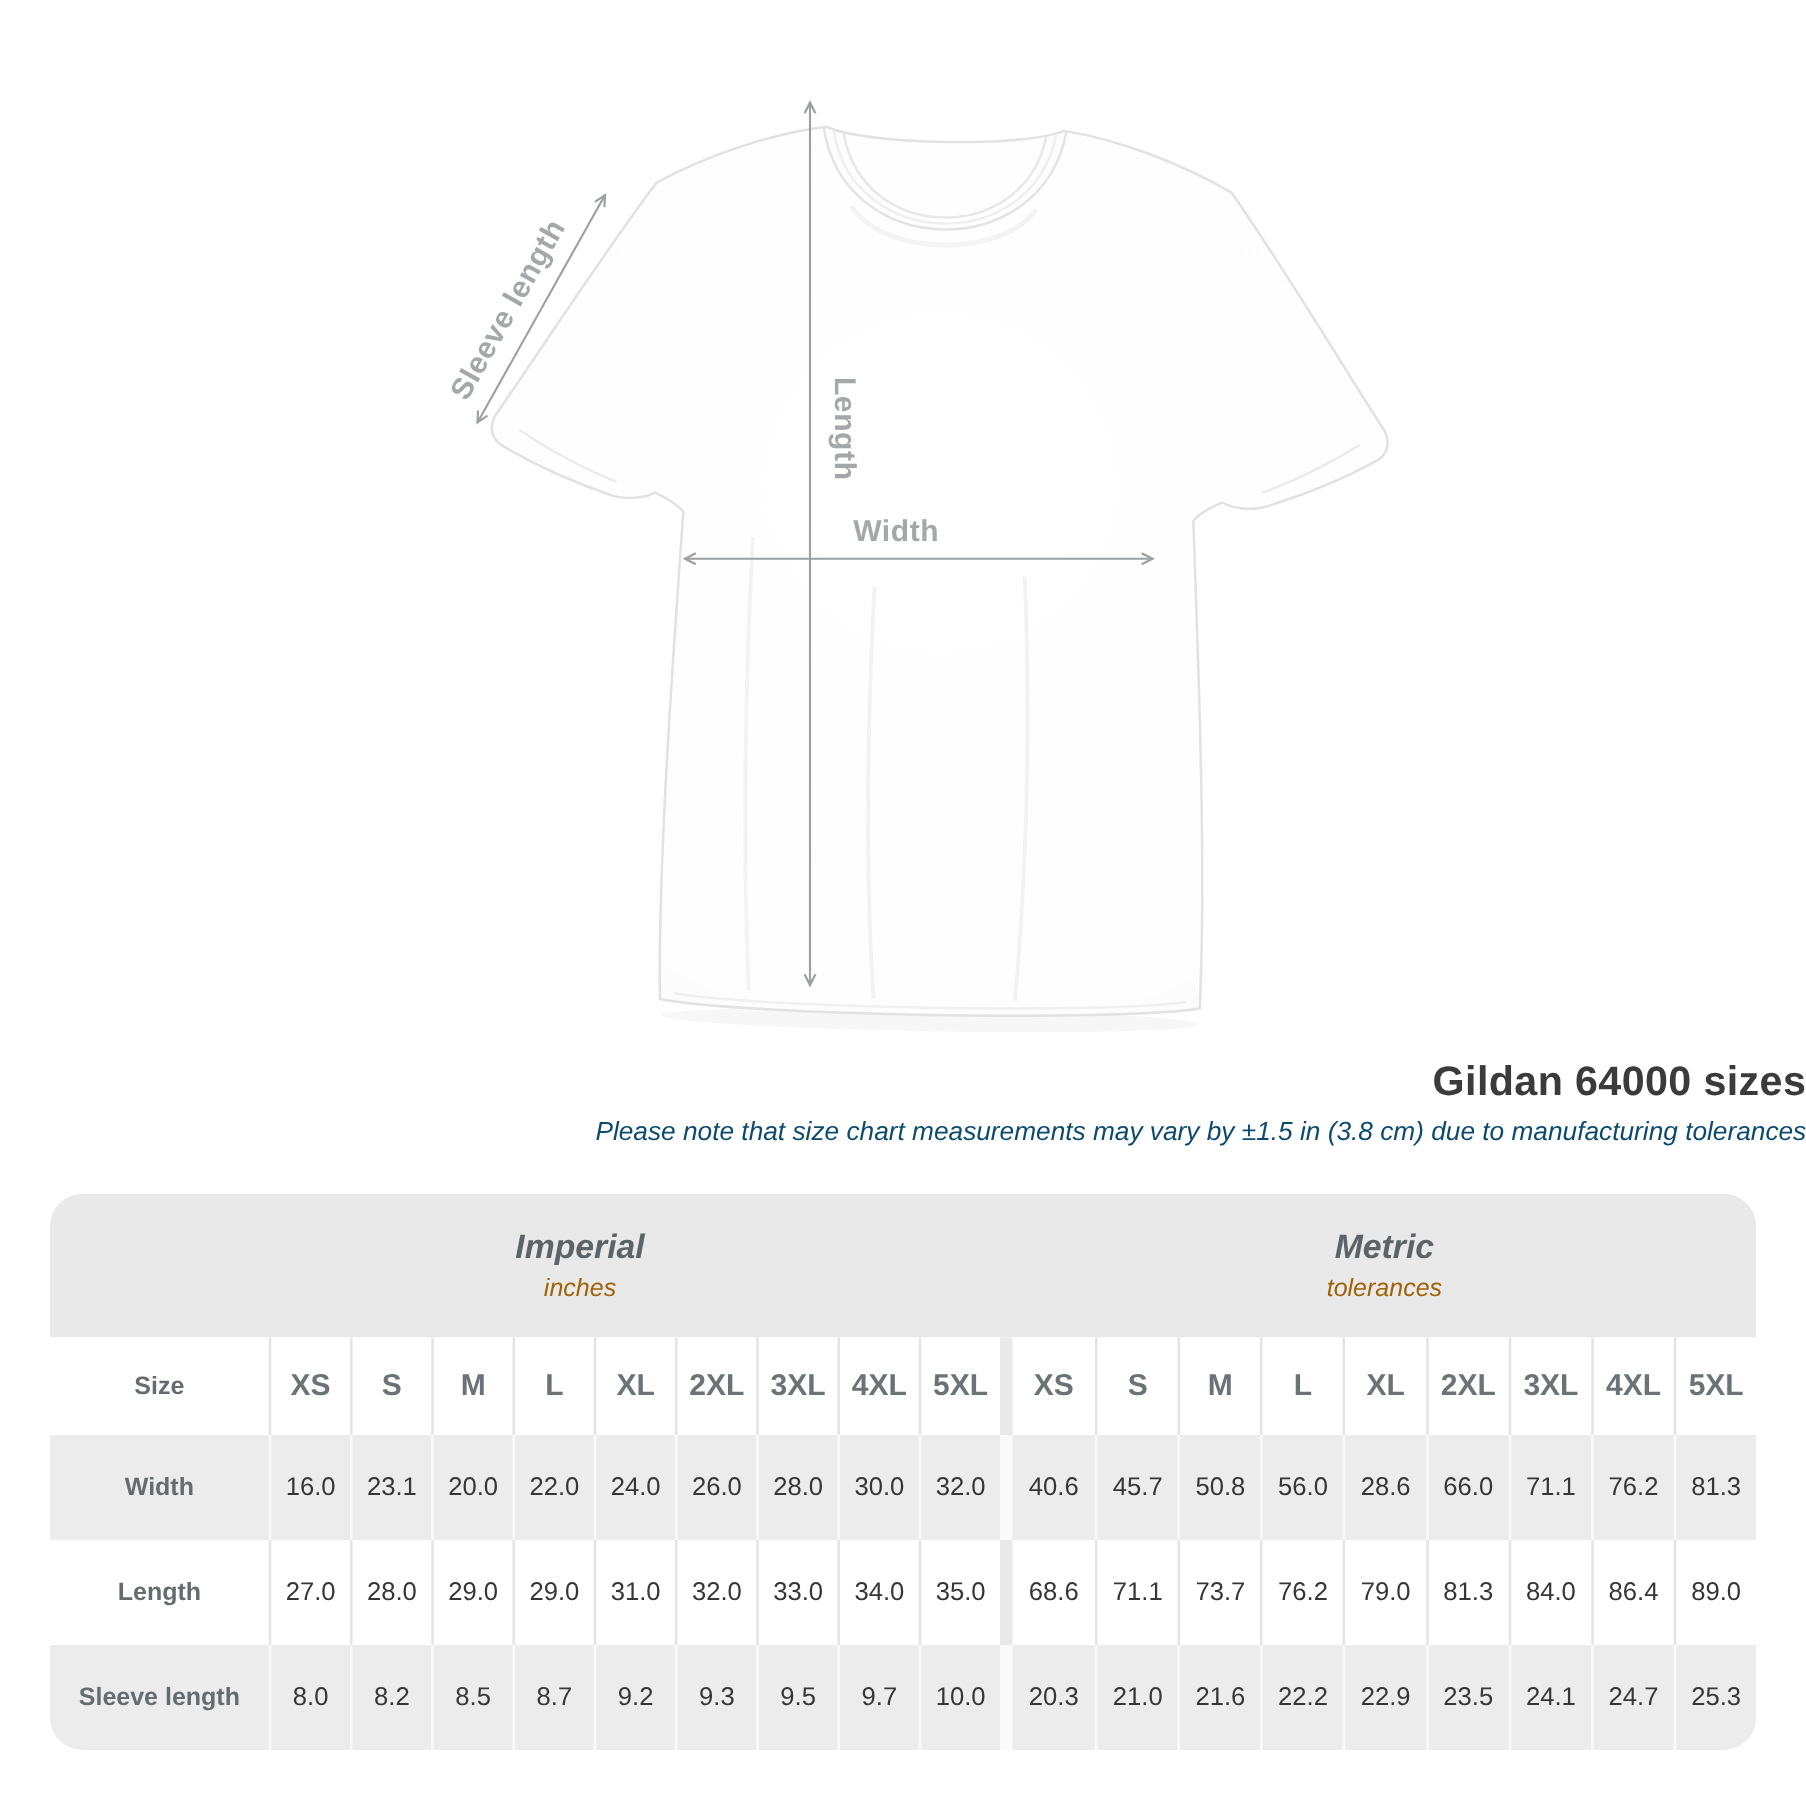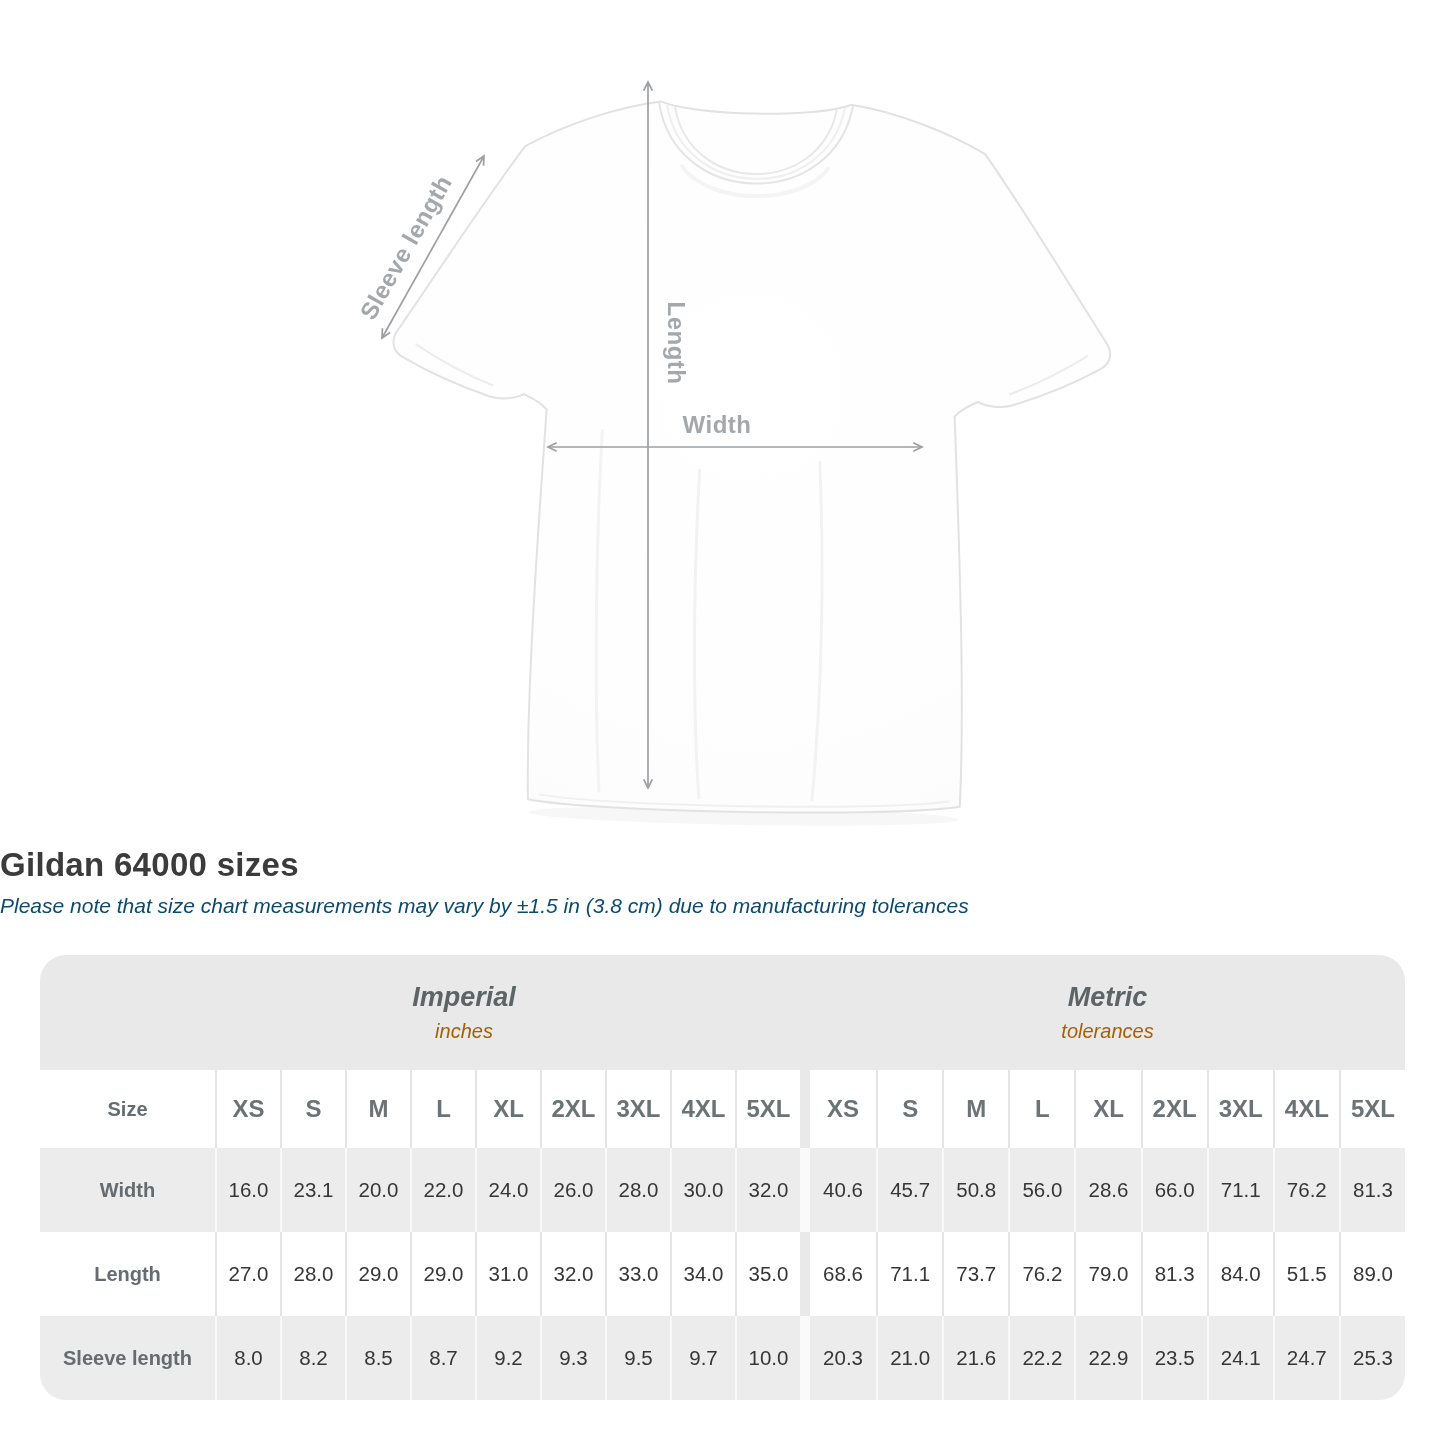--- a/index.html
+++ b/index.html
@@ -5,21 +5,21 @@
   html,body{margin:0;padding:0;background:#ffffff;}
   #page{position:relative;width:1445px;height:1445px;background:#ffffff;overflow:hidden;
         font-family:"Liberation Sans",sans-serif;}
 
   
   #figure{position:absolute;left:0;top:0;}
   #figure text{font-family:"Liberation Sans",sans-serif;font-weight:bold;font-size:24px;
                fill:#a4a8ab;text-anchor:middle;letter-spacing:.5px;}
 
   
-  .title-wrap{position:absolute;left:0;top:846px;width:1445px;text-align:left;}
+  .title-wrap{position:absolute;left:0;top:846px;width:1445px;text-align:right;}
   .title-wrap h1{margin:0;font-size:33px;font-weight:bold;color:#3b3b3b;letter-spacing:.3px;}
   .title-wrap p{margin:10px 0 0 0;font-style:italic;font-size:21px;color:#0c4a6e;}
 
   
   .table{position:absolute;left:40px;top:955px;width:1365px;height:445px;
          border-radius:26px;overflow:hidden;}
   .thead{display:flex;height:115px;background:#e9e9e9;}
   .group{display:flex;flex-direction:column;align-items:center;justify-content:center;
          gap:7px;box-sizing:border-box;}
   .g-imp{width:770px;padding-left:78px;}
@@ -172,21 +172,21 @@
         <div class="cell sep">34.0</div>
         <div class="cell sep">35.0</div>
         <div class="cell divider"></div>
         <div class="cell">68.6</div>
         <div class="cell sep">71.1</div>
         <div class="cell sep">73.7</div>
         <div class="cell sep">76.2</div>
         <div class="cell sep">79.0</div>
         <div class="cell sep">81.3</div>
         <div class="cell sep">84.0</div>
-        <div class="cell sep">51.5</div>
+        <div class="cell sep">86.4</div>
         <div class="cell sep">89.0</div>
       </div>
     <div class="trow r-data row-gray">
       <div class="cell label">Sleeve length</div>
     <div class="cell sep">8.0</div>
         <div class="cell sep">8.2</div>
         <div class="cell sep">8.5</div>
         <div class="cell sep">8.7</div>
         <div class="cell sep">9.2</div>
         <div class="cell sep">9.3</div>

